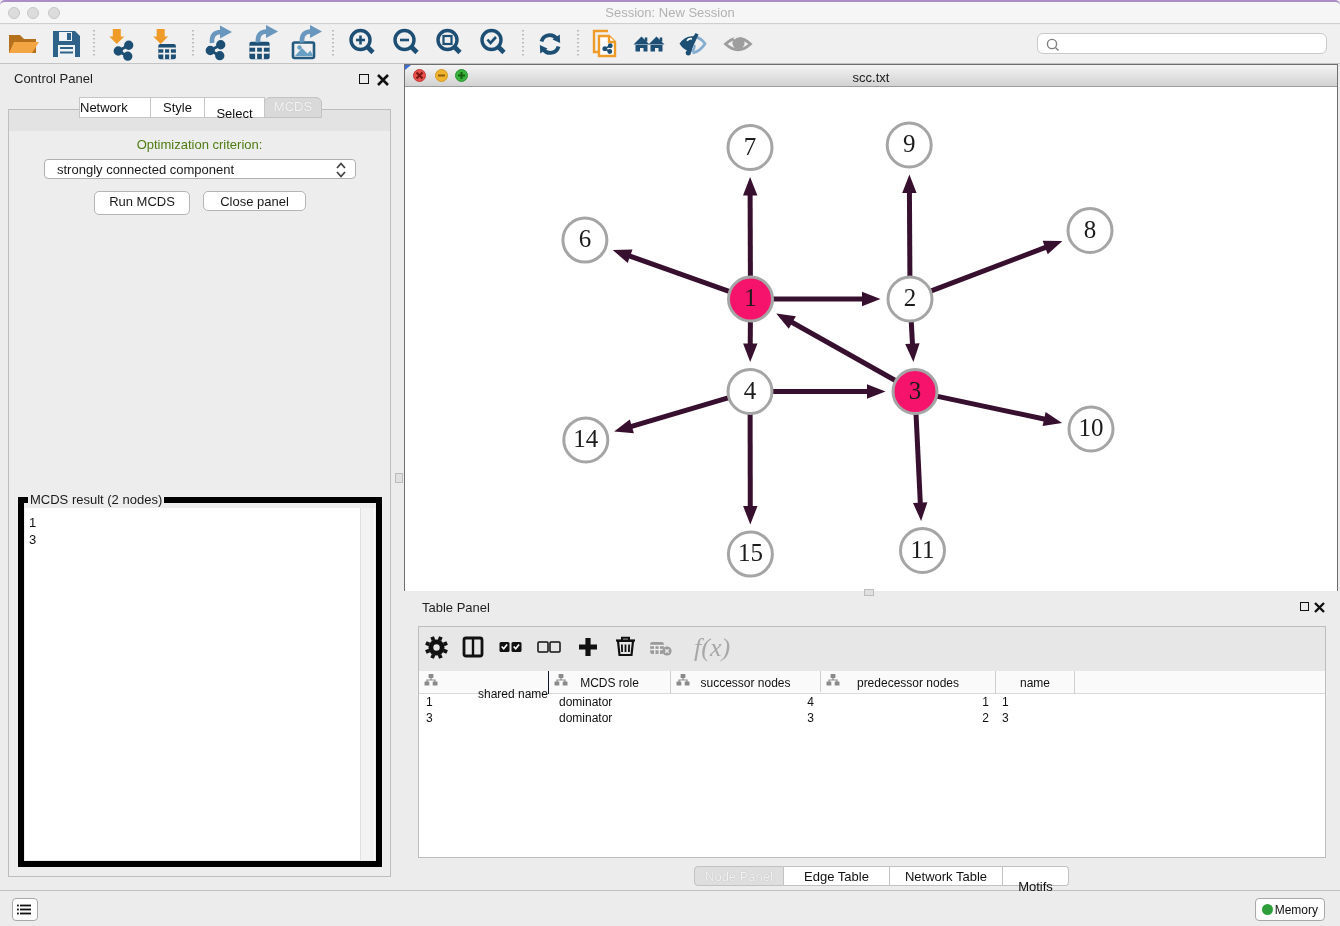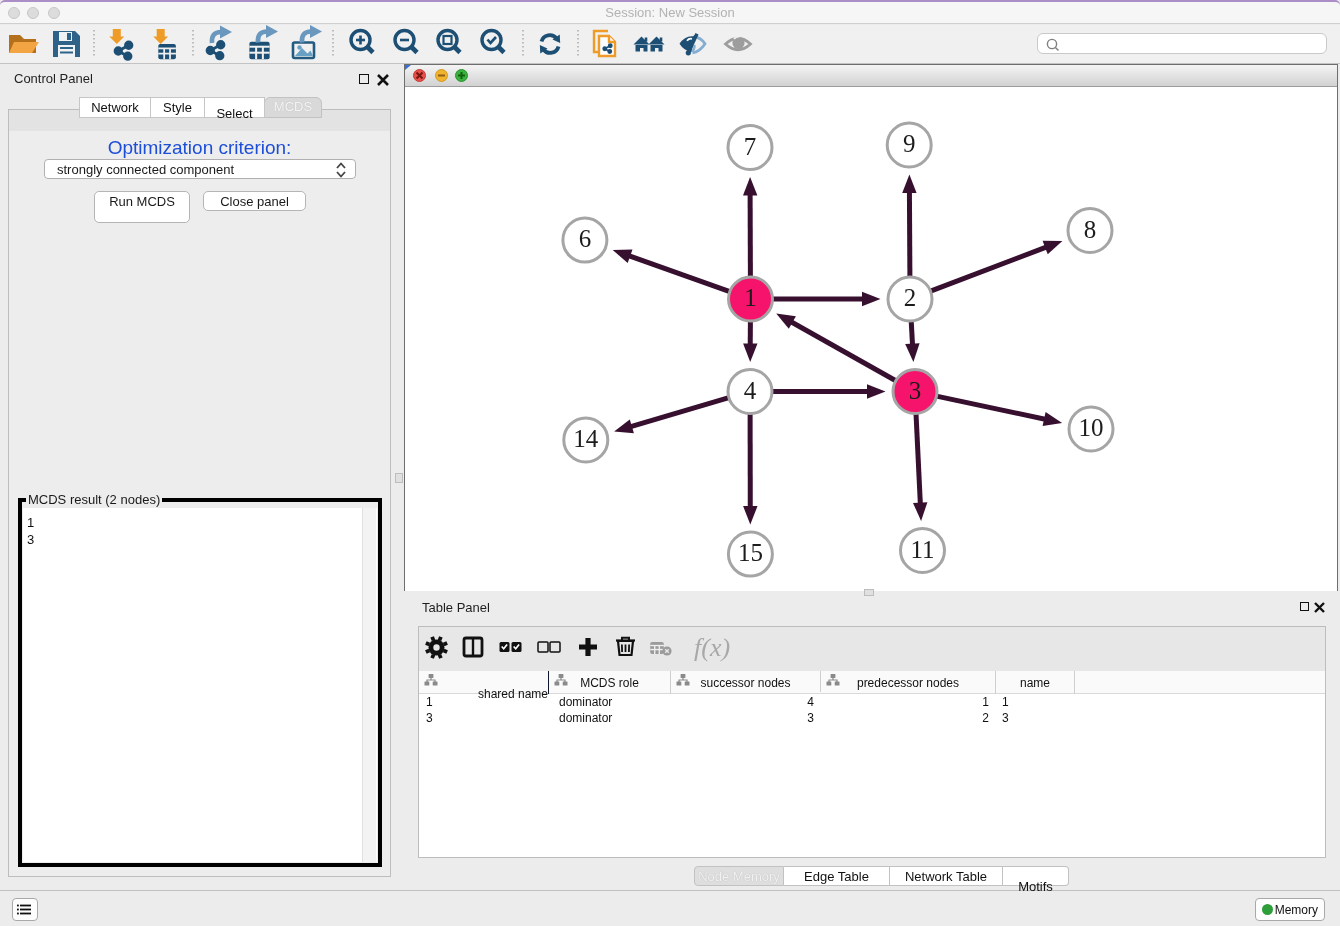--- a/index.html
+++ b/index.html
@@ -145,37 +145,37 @@
 <div class="abs" style="left:359px;top:74px;width:10px;height:10px;border:1.6px solid #111"></div>
 <svg class="abs" style="left:376px;top:73px" width="14" height="14">
     <path d="M 2 2 L 12 12 M 12 2 L 2 12" stroke="#111" stroke-width="2.6"></path>
   </svg>
 
 <div class="abs" style="left:8px;top:109px;width:383px;height:768px;border:1px solid #bdbdbd;background:#ededed"></div>
 <div class="abs" style="left:9px;top:110px;width:381px;height:21px;background:#e3e3e3"></div>
 
 <div class="abs" style="left:264px;top:97px;width:58px;height:21px;background:#d9d9d9;border:1px solid #c2c2c2;border-radius:6px 6px 0 0"></div>
 <div class="abs" style="left:79px;top:97px;width:186px;height:21px;background:#fff;border:1px solid #c6c6c6;display:flex">
-  <div style="width:71px;text-align:center;font-size:13px;color:#111;padding-top:2px;border-right:1px solid #c6c6c6">Network</div>
+  <div style="width:71px;text-align:left;font-size:13px;color:#111;padding-top:2px;border-right:1px solid #c6c6c6">Network</div>
   <div style="width:54px;text-align:center;font-size:13px;color:#111;padding-top:2px;border-right:1px solid #c6c6c6">Style</div>
   <div style="flex:1;text-align:center;font-size:13px;color:#111;padding-top:8px">Select</div>
 </div>
 <div class="abs" style="left:264px;top:99px;width:58px;text-align:center;font-size:13px;color:#f5f5f5;text-shadow:0 0 1px #b5b5b5">MCDS</div>
 
-<div class="abs" style="left:9px;top:137px;width:381px;text-align:center;font-size:19px;color:#1d4ed8">Optimization criterion:</div>
+<div class="abs" style="left:9px;top:137px;width:381px;text-align:center;font-size:13px;color:#4d7c0f">Optimization criterion:</div>
 <div class="abs" style="left:44px;top:159px;width:312px;height:20px;background:#fff;border:1px solid #b0b0b0;border-radius:4px;font-size:13px;color:#1a1a1a;padding:2px 0 0 12px">strongly connected component
 <svg width="12" height="16" style="position:absolute;right:8px;top:2px">
       <path d="M 2 6 L 6 1.5 L 10 6" fill="none" stroke="#444" stroke-width="1.8"></path>
       <path d="M 2 10 L 6 14.5 L 10 10" fill="none" stroke="#444" stroke-width="1.8"></path>
     </svg>
 </div>
-<div class="abs" style="left:94px;top:191px;width:96px;height:32px;background:#fff;border:1px solid #b5b5b5;border-radius:5px;text-align:center;font-size:13px;color:#1a1a1a;padding-top:2px">Run MCDS</div>
+<div class="abs" style="left:94px;top:191px;width:96px;height:24px;background:#fff;border:1px solid #b5b5b5;border-radius:5px;text-align:center;font-size:13px;color:#1a1a1a;padding-top:2px">Run MCDS</div>
 <div class="abs" style="left:203px;top:191px;width:103px;height:20px;background:#fff;border:1px solid #b5b5b5;border-radius:5px;text-align:center;font-size:13px;color:#1a1a1a;padding-top:2px">Close panel</div>
 
-<fieldset class="abs" style="left:18px;top:492px;width:364px;height:375px;border:4px solid #000000;background:#ededed">
+<fieldset class="abs" style="left:18px;top:492px;width:364px;height:375px;border:6px solid #000000;background:#ededed">
 <legend style="font-size:13px;color:#1a1a1a;margin-left:4px;padding:0 2px">MCDS result (2 nodes)</legend>
 <div style="position:absolute;left:1px;top:1px;right:1px;bottom:1px;background:#fff;font-size:13px;color:#111;padding:6px 0 0 4px;line-height:17px">1<br>3</div>
 <div style="position:absolute;right:2px;top:1px;width:14px;bottom:1px;background:#f3f3f3;border-left:1px solid #e0e0e0"></div>
 </fieldset>
 
 <div class="abs" style="left:0;top:890px;width:1340px;height:36px;background:#ececec;border-top:1px solid #c0c0c0"></div>
 <div class="abs" style="left:12px;top:898px;width:26px;height:23px;background:#fdfdfd;border:1px solid #a9a9a9;border-radius:4px">
 <svg width="24" height="21" style="position:absolute;left:0;top:0">
       <g stroke="#111" stroke-width="1.8">
         <line x1="7" y1="6.5" x2="18" y2="6.5"></line>
@@ -202,20 +202,21 @@
       <path d="M 3.5 3.5 L 9.5 9.5 M 9.5 3.5 L 3.5 9.5" stroke="#791613" stroke-width="2"></path>
     </svg>
   <div style="position:absolute;left:30px;top:4px;width:13px;height:13px;border-radius:50%;background:#f0b32e;border:1px solid #d29a20"></div>
   <svg width="13" height="13" style="position:absolute;left:30px;top:4px">
       <line x1="3" y1="6.5" x2="10" y2="6.5" stroke="#8e5f10" stroke-width="2"></line>
     </svg>
   <div style="position:absolute;left:50px;top:4px;width:13px;height:13px;border-radius:50%;background:#39b33e;border:1px solid #2a9230"></div>
   <svg width="13" height="13" style="position:absolute;left:50px;top:4px">
       <path d="M 6.5 3 v 7 M 3 6.5 h 7" stroke="#13600f" stroke-width="2"></path>
     </svg>
+  <div style="position:absolute;left:0;top:5px;width:100%;text-align:center;font-size:13px;color:#1a1a1a">scc.txt</div>
   <div style="position:absolute;left:0;top:23px;width:932px;height:503px;background:#fff;overflow:hidden">
       <svg width="931" height="504" style="position:absolute;left:0;top:0">
         <line x1="345.4" y1="189.0" x2="345.1" y2="102.9" stroke="#38102f" stroke-width="5.0"></line>
         <polygon points="345.1,89.0 352.4,107.5 338.0,107.5" fill="#38102f"></polygon>
         <line x1="324.8" y1="203.6" x2="220.8" y2="166.6" stroke="#38102f" stroke-width="5.0"></line>
         <polygon points="207.7,162.0 227.5,161.4 222.7,175.0" fill="#38102f"></polygon>
         <line x1="367.5" y1="211.0" x2="461.6" y2="211.0" stroke="#38102f" stroke-width="5.0"></line>
         <polygon points="475.5,211.0 457.0,218.2 457.0,203.8" fill="#38102f"></polygon>
         <line x1="345.4" y1="233.0" x2="345.2" y2="260.1" stroke="#38102f" stroke-width="5.0"></line>
         <polygon points="345.2,274.0 338.1,255.5 352.5,255.5" fill="#38102f"></polygon>
@@ -371,17 +372,17 @@
   <div style="position:relative;height:16px">
     <span style="position:absolute;left:7px">3</span>
       <span style="position:absolute;left:140px">dominator</span>
     <span style="position:absolute;left:252px;width:143px;text-align:right">3</span>
     <span style="position:absolute;left:402px;width:168px;text-align:right">2</span>
     <span style="position:absolute;left:583px">3</span>
   </div>
 </div>
 
 <div class="abs" style="left:694px;top:866px;height:20px;display:flex;font-size:13px">
-  <div style="width:90px;background:#dedede;border:1px solid #c2c2c2;border-radius:4px 0 0 4px;text-align:center;padding-top:2px;color:#f2f2f2;text-shadow:0 0 1px #aaa">Node Memory</div>
+  <div style="width:90px;background:#dedede;border:1px solid #c2c2c2;border-radius:4px 0 0 4px;text-align:center;padding-top:2px;color:#f2f2f2;text-shadow:0 0 1px #aaa">Node Panel</div>
   <div style="width:106px;background:#fff;border:1px solid #c2c2c2;border-left:none;text-align:center;padding-top:2px;color:#111">Edge Table</div>
   <div style="width:113px;background:#fff;border:1px solid #c2c2c2;border-left:none;text-align:center;padding-top:2px;color:#111">Network Table</div>
   <div style="width:66px;background:#fff;border:1px solid #c2c2c2;border-left:none;border-radius:0 4px 4px 0;text-align:center;padding-top:12px;color:#111">Motifs</div>
 </div>
 
 </body></html>

